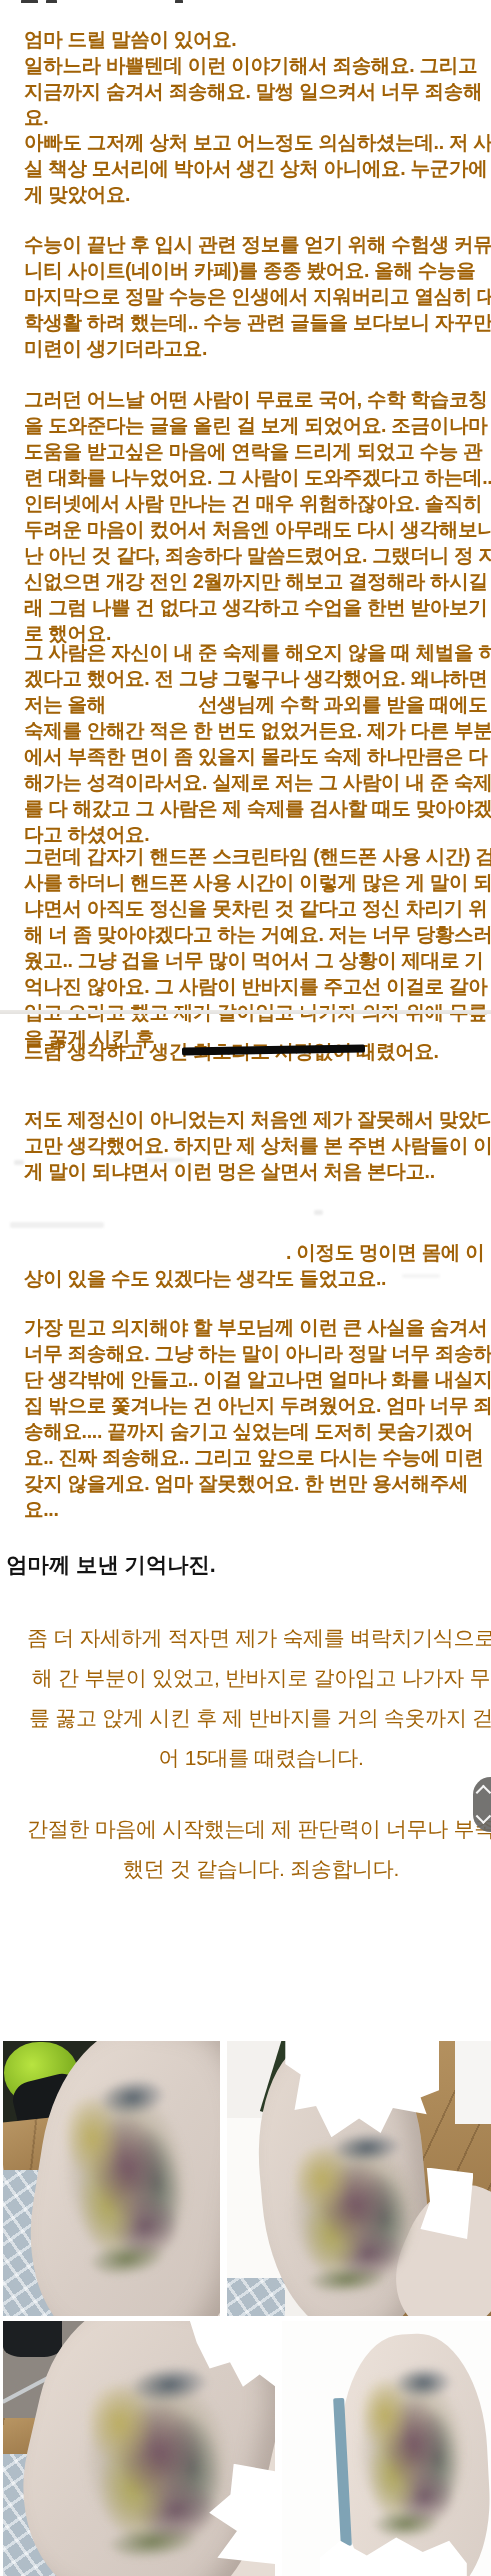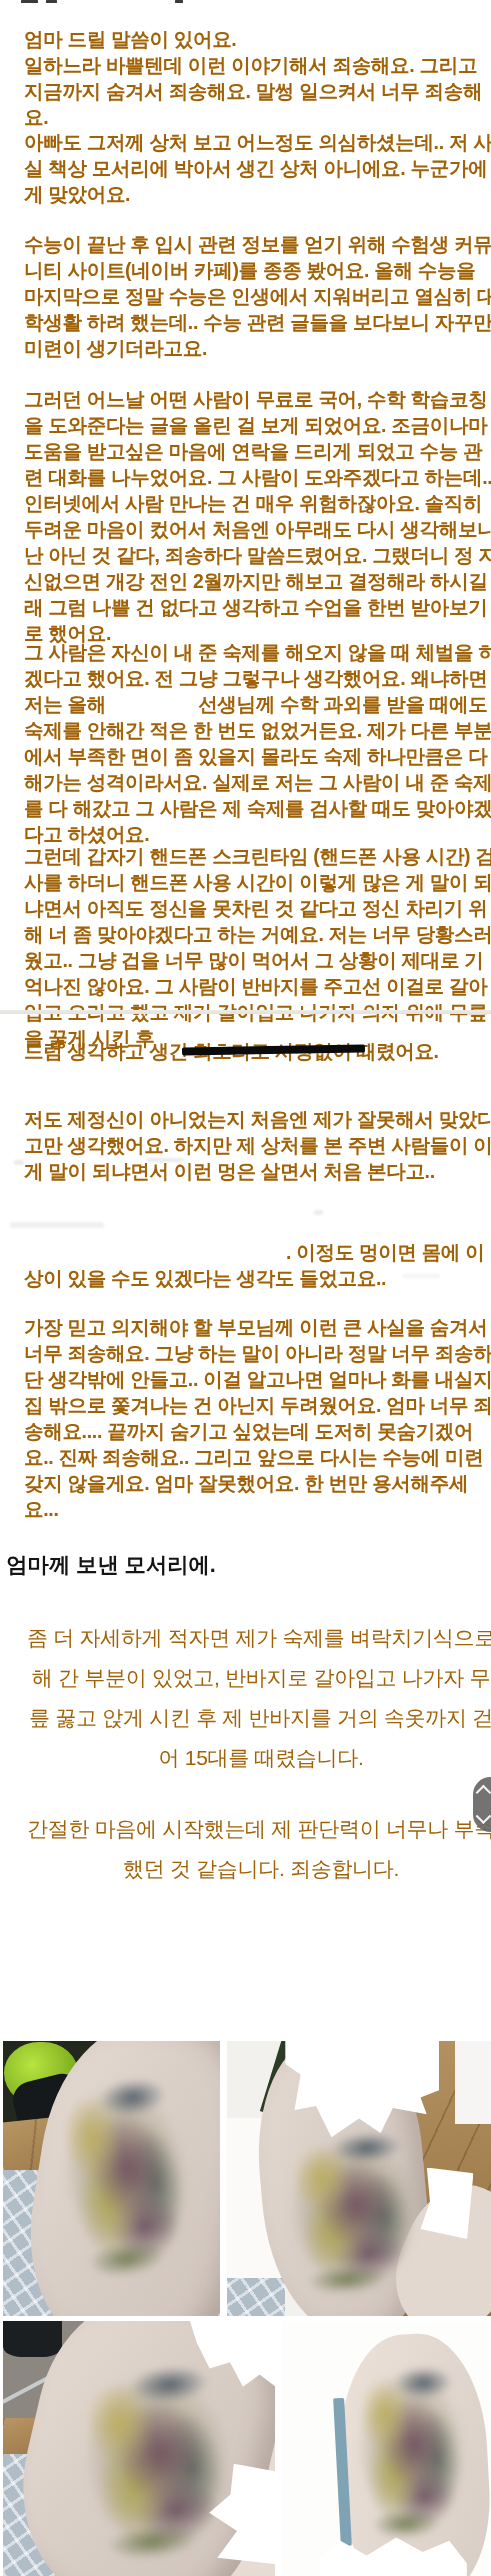--- a/index.html
+++ b/index.html
@@ -128,21 +128,21 @@
   <div class="smudge sm1"></div>
   <div class="smudge sm2"></div>
   <div class="smudge sm3"></div>
   <div class="smudge sm4"></div>
   <div class="smudge sm5"></div>
 
   <p class="para" style="top:1219px"><span class="lead-blank"></span><span>. 이정도 멍이면 몸에 이상이 있을 수도 있겠다는 생각도 들었고요..</span></p>
 
   <p class="para" style="top:1294px">가장 믿고 의지해야 할 부모님께 이런 큰 사실을 숨겨서 너무 죄송해요. 그냥 하는 말이 아니라 정말 너무 죄송하단 생각밖에 안들고.. 이걸 알고나면 얼마나 화를 내실지, 집 밖으로 쫓겨나는 건 아닌지 두려웠어요. 엄마 너무 죄송해요.... 끝까지 숨기고 싶었는데 도저히 못숨기겠어요.. 진짜 죄송해요.. 그리고 앞으로 다시는 수능에 미련 갖지 않을게요. 엄마 잘못했어요. 한 번만 용서해주세요...</p>
 
-  <p class="caption" style="top:1530px">엄마께 보낸 모서리에.</p>
+  <p class="caption" style="top:1530px">엄마께 보낸 기억나진.</p>
 
   <p class="para s2" style="top:1597px">좀 더 자세하게 적자면 제가 숙제를 벼락치기식으로 해 간 부분이 있었고, 반바지로 갈아입고 나가자 무릎 꿇고 앉게 시킨 후 제 반바지를 거의 속옷까지 걷어 15대를 때렸습니다.</p>
   <p class="para s2" style="top:1788px">간절한 마음에 시작했는데 제 판단력이 너무나 부족했던 것 같습니다. 죄송합니다.</p>
 
   <div class="scroll-pill">
     <span class="chev up"></span>
     <span class="chev down"></span>
   </div>
 
   <div class="photo" id="ph1">

